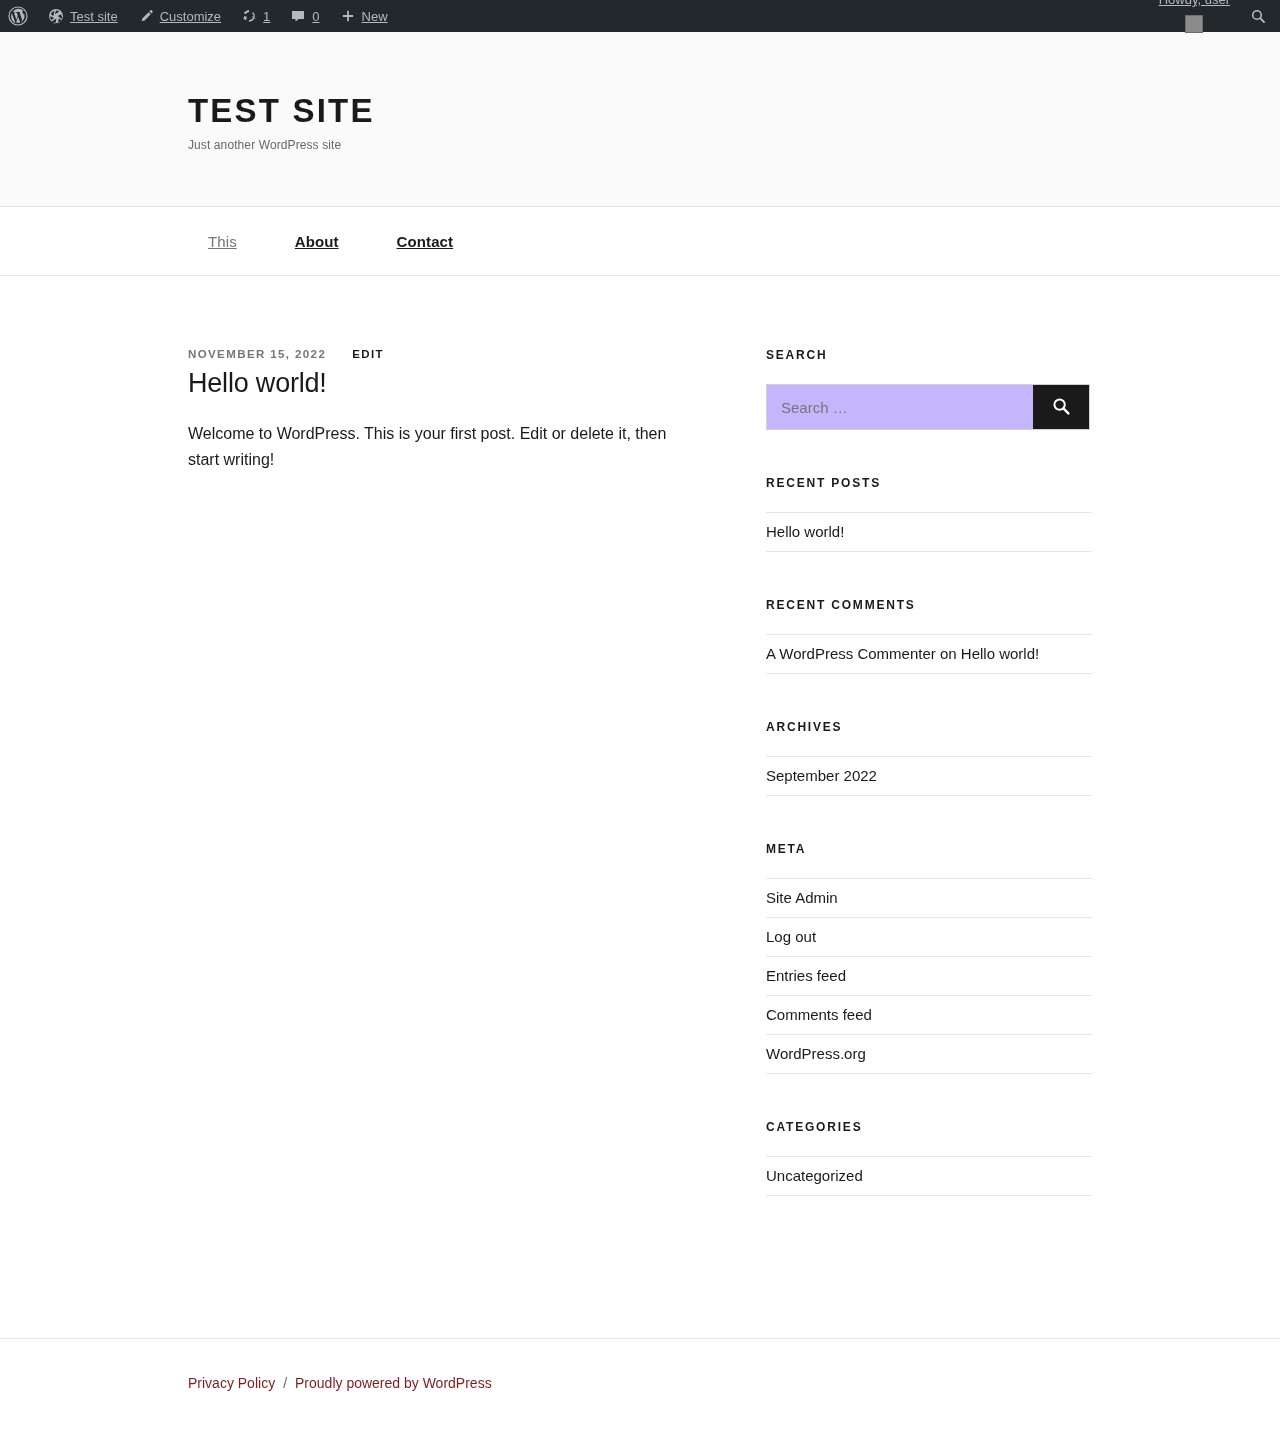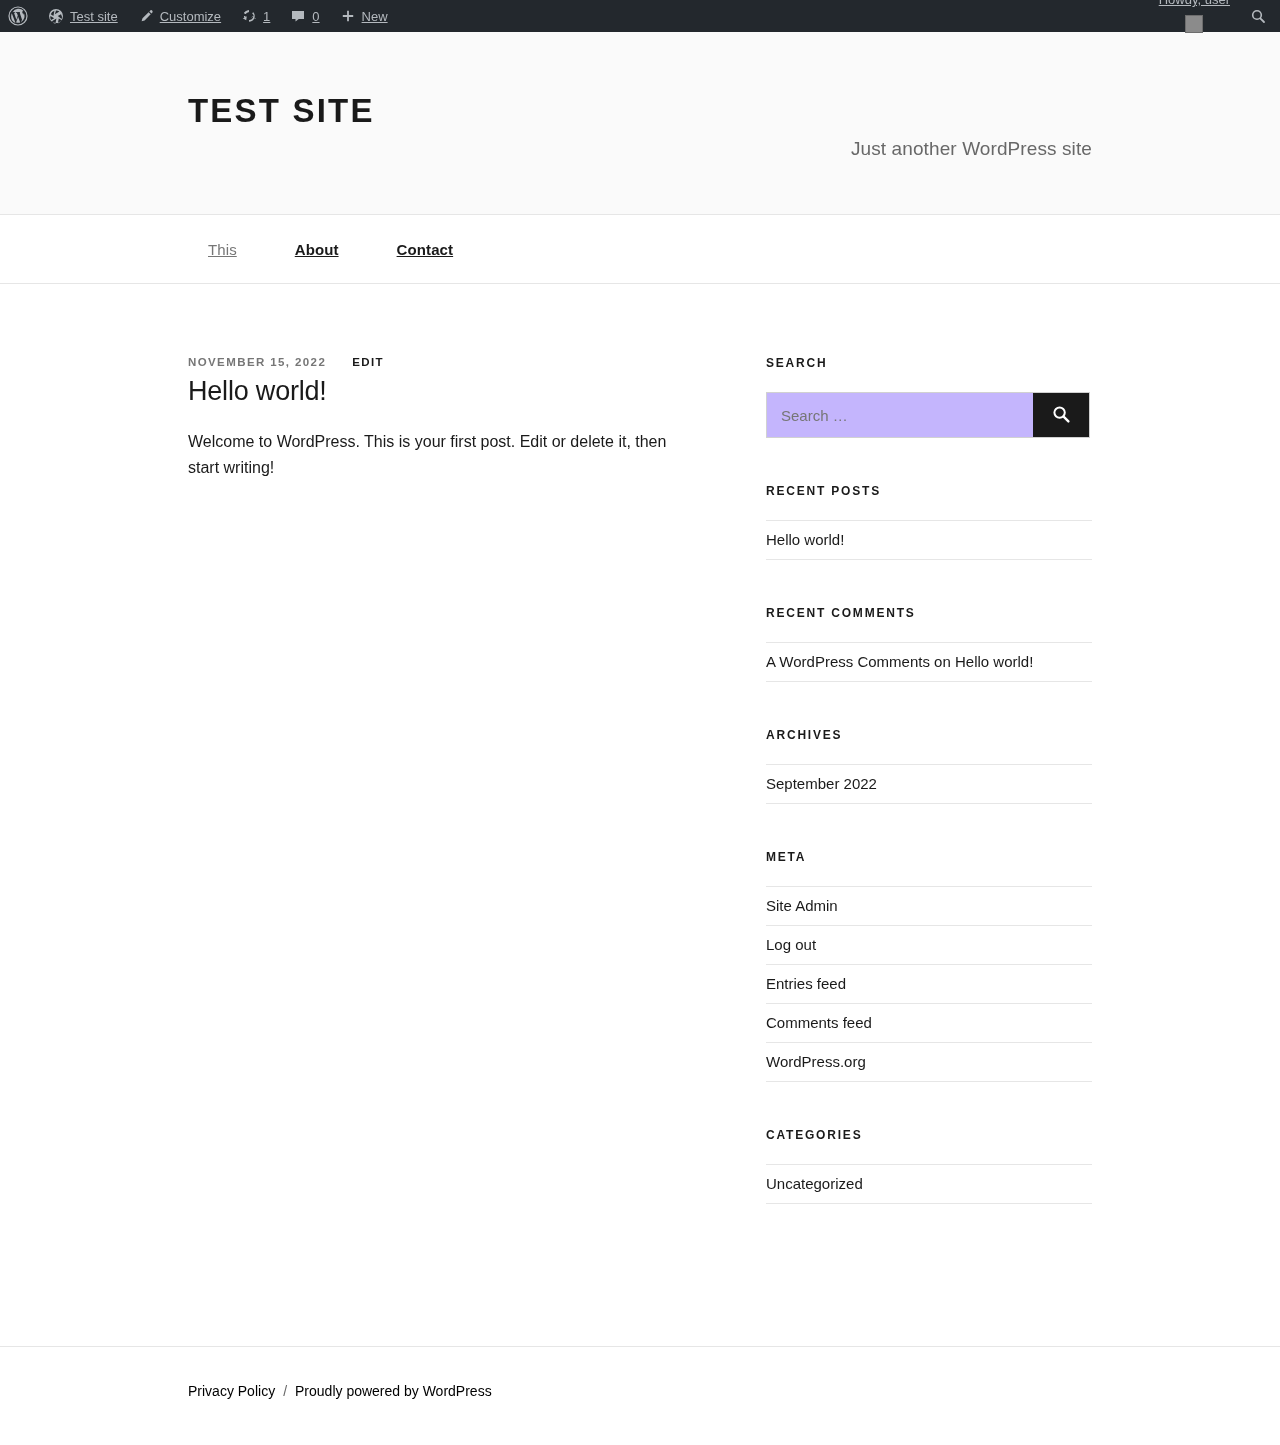--- a/index.html
+++ b/index.html
@@ -85,24 +85,23 @@
   }
   .site-title {
     font-size: 33px;
     letter-spacing: 2.2px;
     font-weight: 700;
     margin: 0 0 8px 0;
     text-transform: uppercase;
     color: #1a1a1a;
   }
   .site-desc {
-    font-size: 19px;
+    font-size: 12px;
     color: #686868;
     letter-spacing: 0.1px;
-    text-align: right;
   }
 
   
   .main-nav {
     background: #ffffff;
     border-bottom: 1px solid #e6e6e6;
   }
   .nav-inner {
     display: flex;
     align-items: center;
@@ -233,21 +232,21 @@
   }
   .footer-wrap {
     width: 904px;
     margin: 0 auto;
     font-size: 14px;
     color: #686868;
     display: flex;
     gap: 8px;
     padding-left: -6px;
   }
-  .footer-wrap a { color: #000000; text-decoration: none; }
+  .footer-wrap a { color: #7f1d1d; text-decoration: none; }
   .sep { color: #686868; }
 </style>
 </head>
 <body>
 
 <div class="admin-bar">
   <a class="ab-item" href="#">
     <span class="wp-logo">
       <svg width="20" height="20" viewBox="0 0 20 20" fill="none">
         <circle cx="10" cy="10" r="9" stroke="#b4b9be" stroke-width="1.2"></circle>
@@ -378,21 +377,21 @@
         <li>
           <a href="#">Hello world!</a>
         </li>
       </ul>
     </section>
 
     <section class="widget">
       <h3 class="widget-title">Recent Comments</h3>
       <ul class="widget-list">
         <li class="comment-item">
-          <span class="author">A WordPress Comments</span><span class="on"> on </span><a href="#">Hello world!</a>
+          <span class="author">A WordPress Commenter</span><span class="on"> on </span><a href="#">Hello world!</a>
         </li>
       </ul>
     </section>
 
     <section class="widget">
       <h3 class="widget-title">Archives</h3>
       <ul class="widget-list">
         <li>
           <a href="#">September 2022</a>
         </li>

